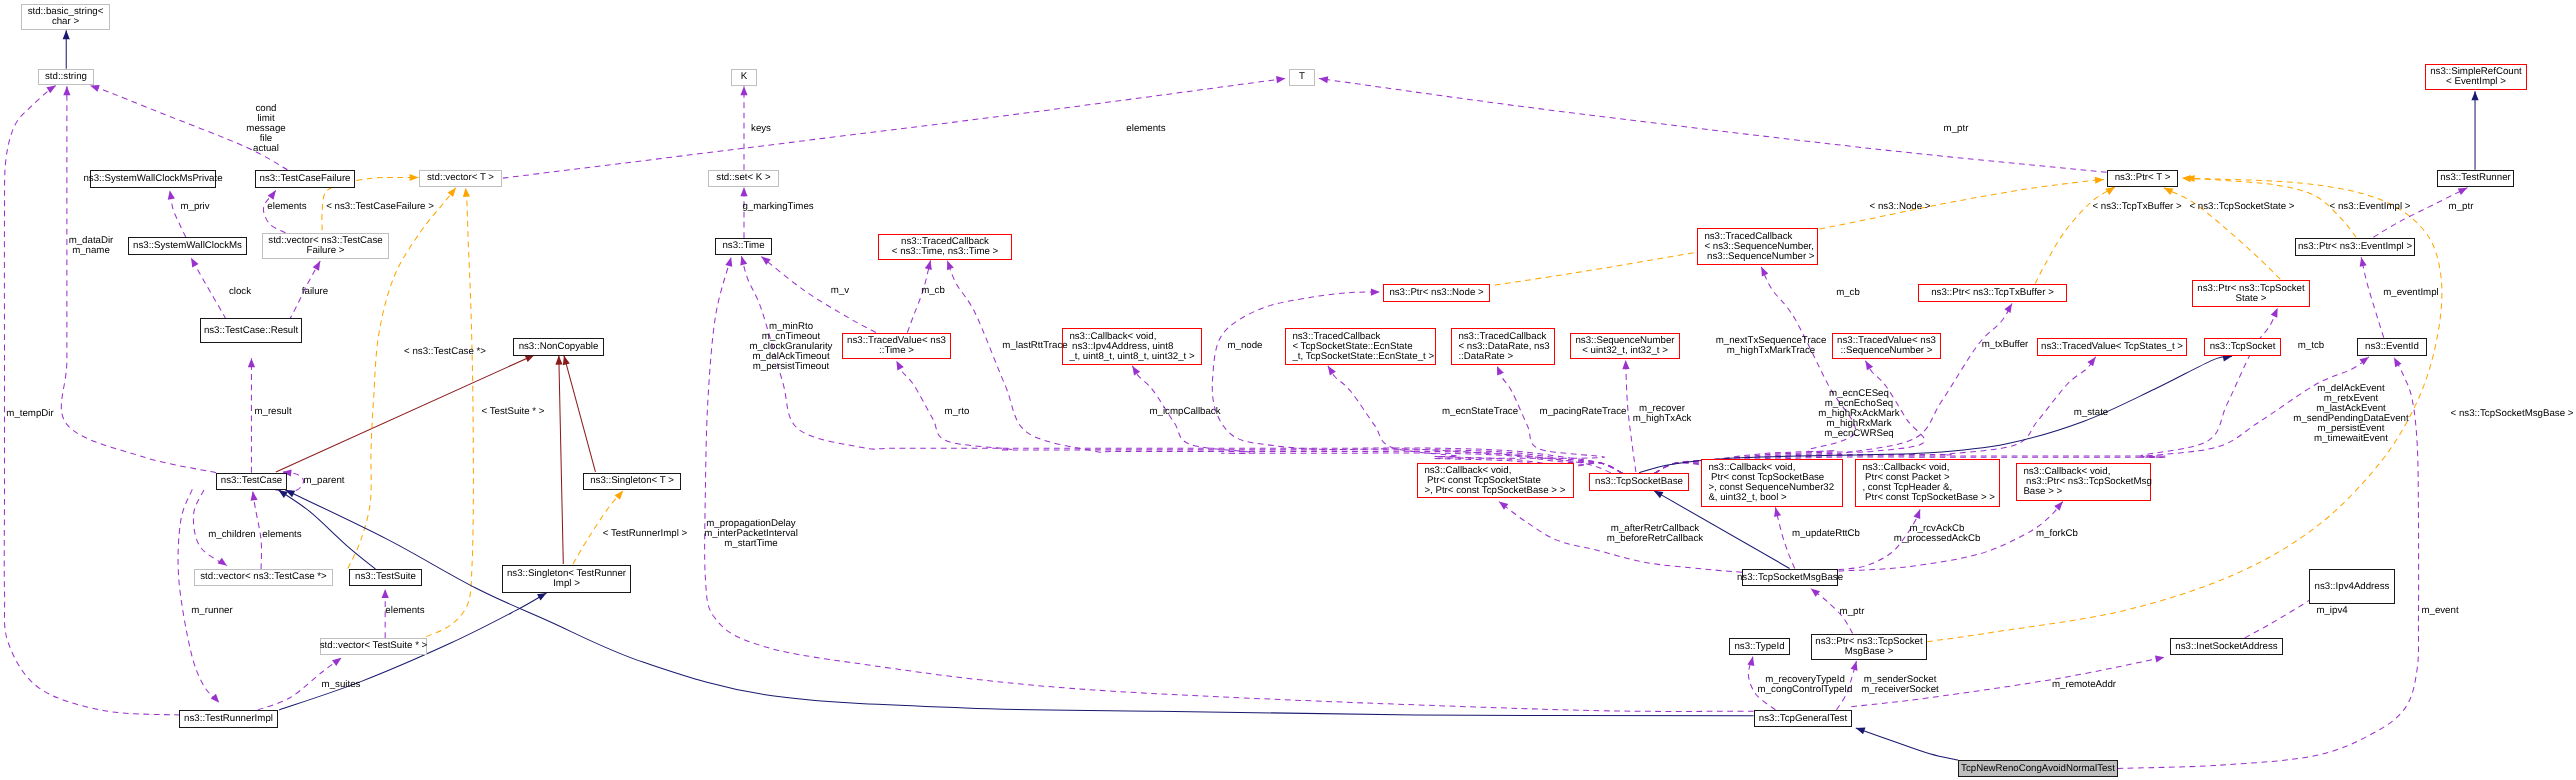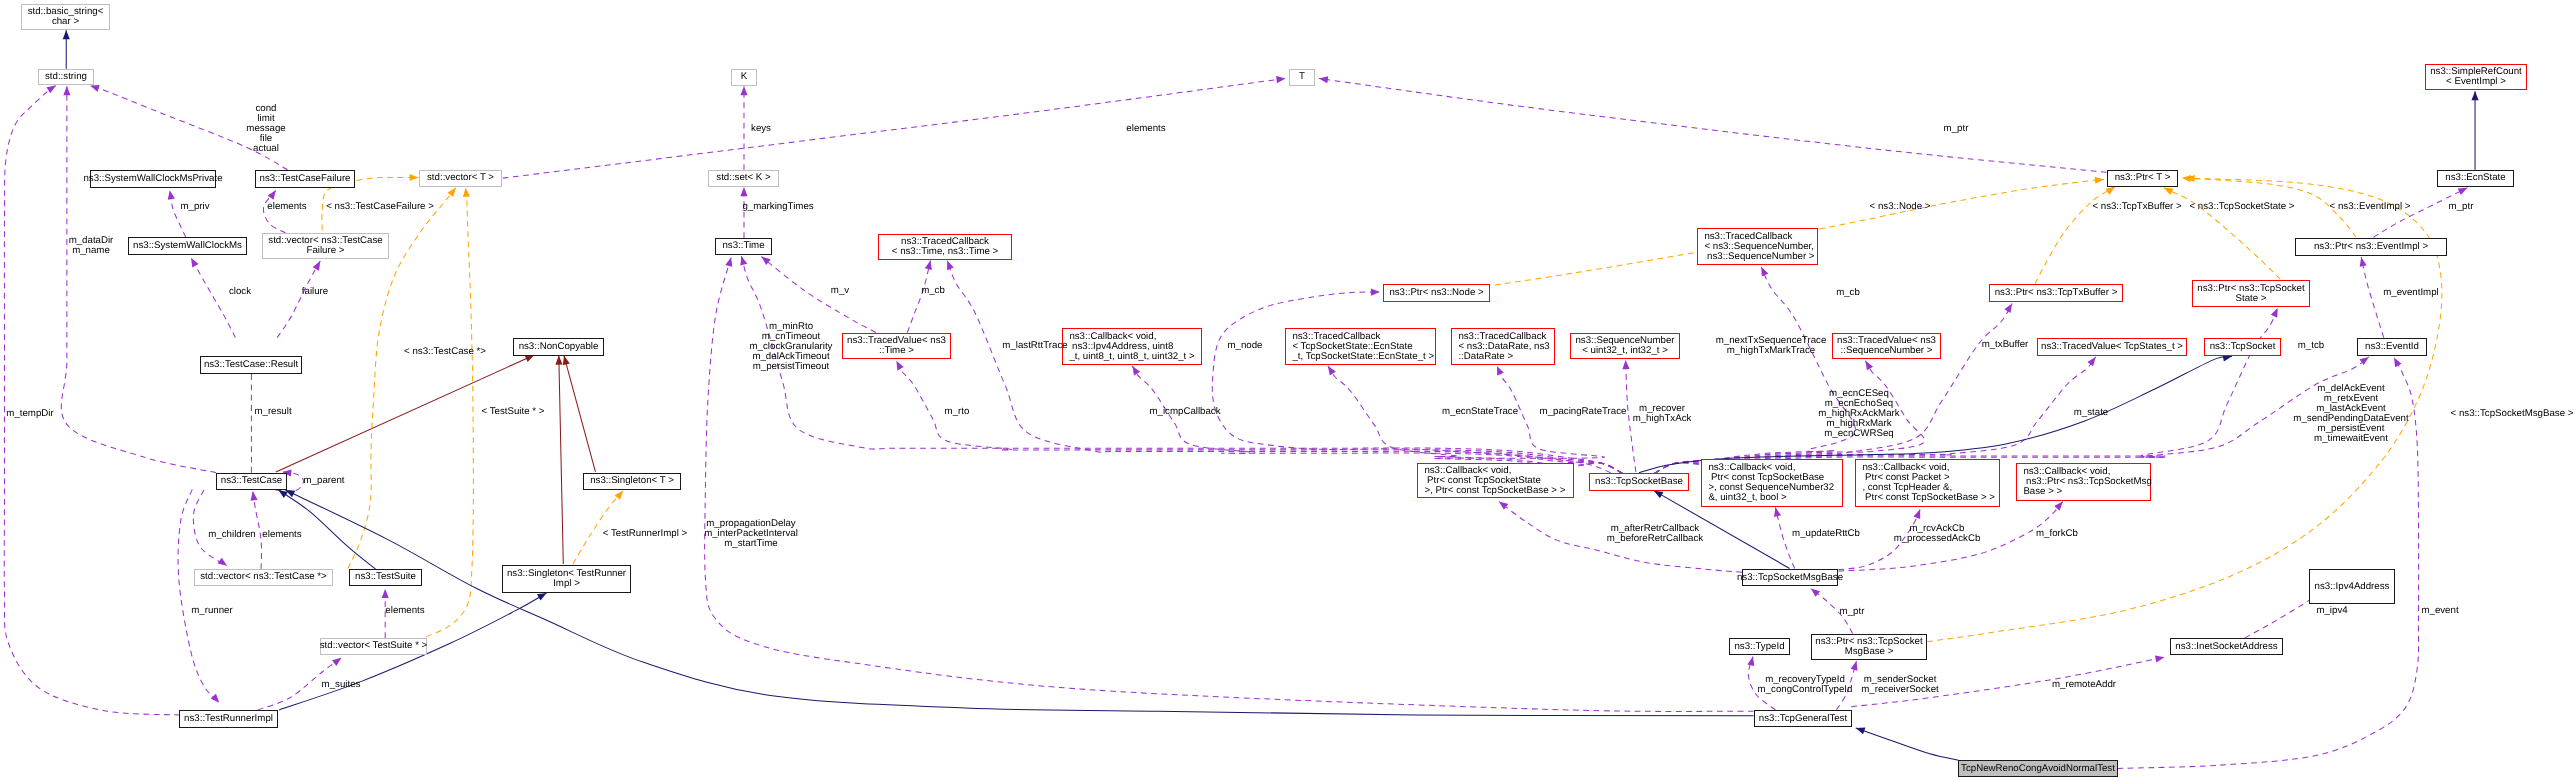--- a/index.html
+++ b/index.html
@@ -162,36 +162,36 @@
 <div class="node gray acenter" style="left:38px;top:69px;width:56px;height:16px">std::string</div>
 <div class="node gray acenter" style="left:731px;top:69px;width:26px;height:16.7px">K</div>
 <div class="node gray acenter" style="left:1289px;top:69px;width:26px;height:16.7px">T</div>
 <div class="node red acenter" style="left:2425px;top:64px;width:102px;height:26px">ns3::SimpleRefCount
 &lt; EventImpl &gt;</div>
 <div class="node black acenter" style="left:90px;top:170px;width:126px;height:18px">ns3::SystemWallClockMsPrivate</div>
 <div class="node black acenter" style="left:255px;top:170px;width:100px;height:18px">ns3::TestCaseFailure</div>
 <div class="node gray acenter" style="left:419px;top:170px;width:83px;height:16.7px">std::vector&lt; T &gt;</div>
 <div class="node gray acenter" style="left:708px;top:170px;width:71px;height:16.7px">std::set&lt; K &gt;</div>
 <div class="node black acenter" style="left:2107px;top:170px;width:71px;height:16.7px">ns3::Ptr&lt; T &gt;</div>
-<div class="node black acenter" style="left:2437px;top:170px;width:77px;height:16.7px">ns3::EcnState</div>
+<div class="node black acenter" style="left:2437px;top:170px;width:77px;height:16.7px">ns3::TestRunner</div>
 <div class="node black acenter" style="left:128px;top:237px;width:119px;height:18px">ns3::SystemWallClockMs</div>
 <div class="node gray acenter" style="left:262px;top:233px;width:127px;height:26px">std::vector&lt; ns3::TestCase
 Failure &gt;</div>
 <div class="node black acenter" style="left:715px;top:238px;width:57px;height:16.7px">ns3::Time</div>
 <div class="node red acenter" style="left:878px;top:234px;width:134px;height:26px">ns3::TracedCallback
 &lt; ns3::Time, ns3::Time &gt;</div>
 <div class="node red aleft" style="left:1697px;top:228px;width:121px;height:37px">ns3::TracedCallback
 &lt; ns3::SequenceNumber,
  ns3::SequenceNumber &gt;</div>
-<div class="node black acenter" style="left:2295px;top:238px;width:152px;height:18px">ns3::Ptr&lt; ns3::EventImpl &gt;</div>
+<div class="node black acenter" style="left:2295px;top:238px;width:120px;height:18px">ns3::Ptr&lt; ns3::EventImpl &gt;</div>
 <div class="node red acenter" style="left:1383px;top:284px;width:107px;height:18px">ns3::Ptr&lt; ns3::Node &gt;</div>
-<div class="node red acenter" style="left:1989px;top:284px;width:134px;height:18px">ns3::Ptr&lt; ns3::TcpTxBuffer &gt;</div>
+<div class="node red acenter" style="left:1918px;top:284px;width:149px;height:18px">ns3::Ptr&lt; ns3::TcpTxBuffer &gt;</div>
 <div class="node red acenter" style="left:2192px;top:280px;width:118px;height:27px">ns3::Ptr&lt; ns3::TcpSocket
 State &gt;</div>
-<div class="node black acenter" style="left:200px;top:356px;width:102px;height:18px">ns3::TestCase::Result</div>
+<div class="node black acenter" style="left:200px;top:318px;width:102px;height:25px">ns3::TestCase::Result</div>
 <div class="node black acenter" style="left:513px;top:338px;width:91px;height:18px">ns3::NonCopyable</div>
 <div class="node red acenter" style="left:842px;top:333px;width:109px;height:26px">ns3::TracedValue&lt; ns3
 ::Time &gt;</div>
 <div class="node red aleft" style="left:1062px;top:328px;width:140px;height:37px">ns3::Callback&lt; void,
  ns3::Ipv4Address, uint8
 _t, uint8_t, uint8_t, uint32_t &gt;</div>
 <div class="node red aleft" style="left:1285px;top:328px;width:151px;height:37px">ns3::TracedCallback
 &lt; TcpSocketState::EcnState
 _t, TcpSocketState::EcnState_t &gt;</div>
 <div class="node red aleft" style="left:1451px;top:328px;width:104px;height:37px">ns3::TracedCallback

